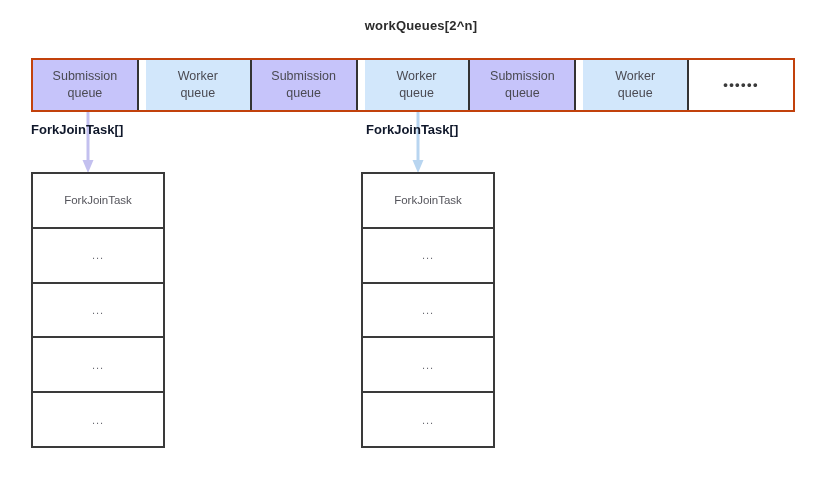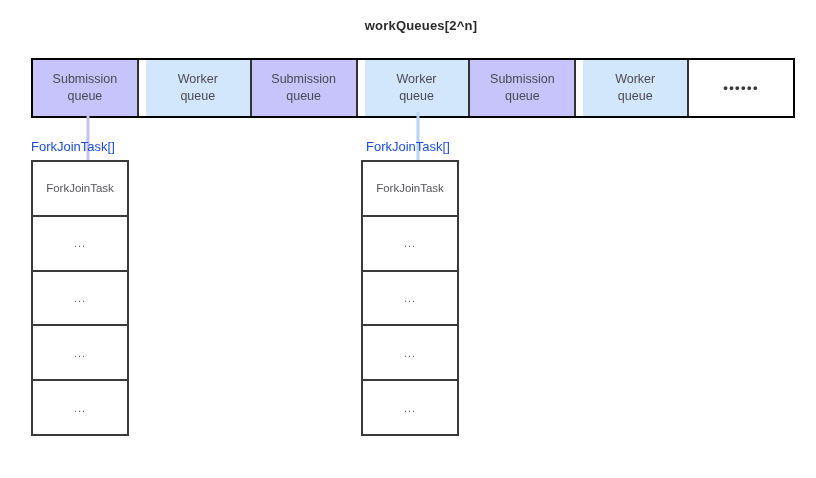--- a/index.html
+++ b/index.html
@@ -30,23 +30,23 @@
     color: #2b2b2b;
     letter-spacing: 0.2px;
   }
 
   
   #queue-row {
     position: absolute;
     left: 31px;
     top: 58px;
     width: 764px;
-    height: 60px;
+    height: 54px;
     display: flex;
-    border: 2px solid #000000;
+    border: 2px solid #c2410c;
     box-sizing: border-box;
   }
   .queue-cell {
     flex: 1 1 0;
     border-right: 2px solid #333333;
     box-sizing: border-box;
     display: flex;
     flex-direction: column;
     align-items: center;
     justify-content: center;
@@ -75,33 +75,34 @@
     top: 112px;
     width: 14px;
     height: 62px;
   }
   #arrow-left  { left: 81px; }
   #arrow-right { left: 411px; }
 
   
   .col-label {
     position: absolute;
-    top: 139px;
+    top: 122px;
     font-size: 13px;
-    color: #1d4ed8;
+    color: #0f172a;
     white-space: nowrap;
+    font-weight: bold;
   }
   #label-left  { left: 31px; }
   #label-right { left: 366px; }
 
   
   .task-column {
     position: absolute;
-    top: 160px;
-    width: 98px;
+    top: 172px;
+    width: 134px;
     height: 276px;
     display: flex;
     flex-direction: column;
   }
   #column-left  { left: 31px; }
   #column-right { left: 361px; }
 
   .task-cell {
     flex: 1 1 0;
     border: 2px solid #3a3a3a;

